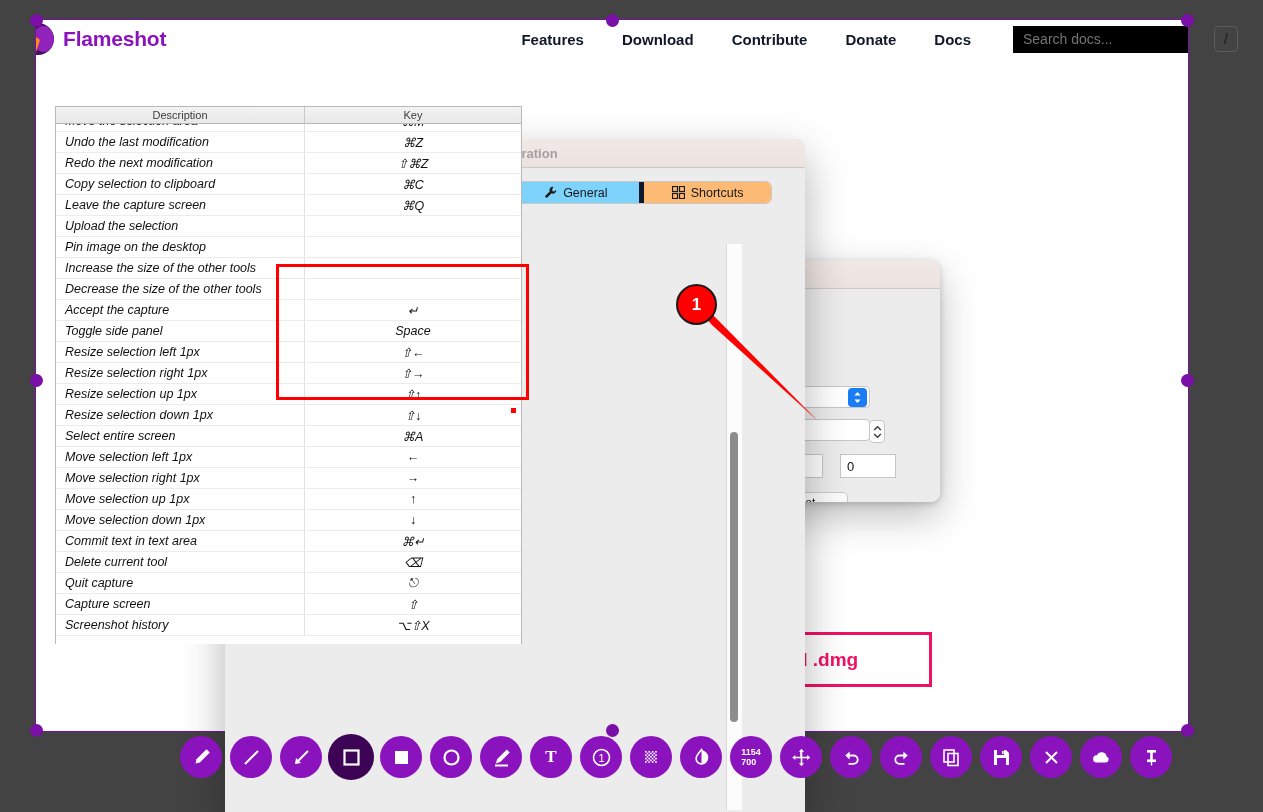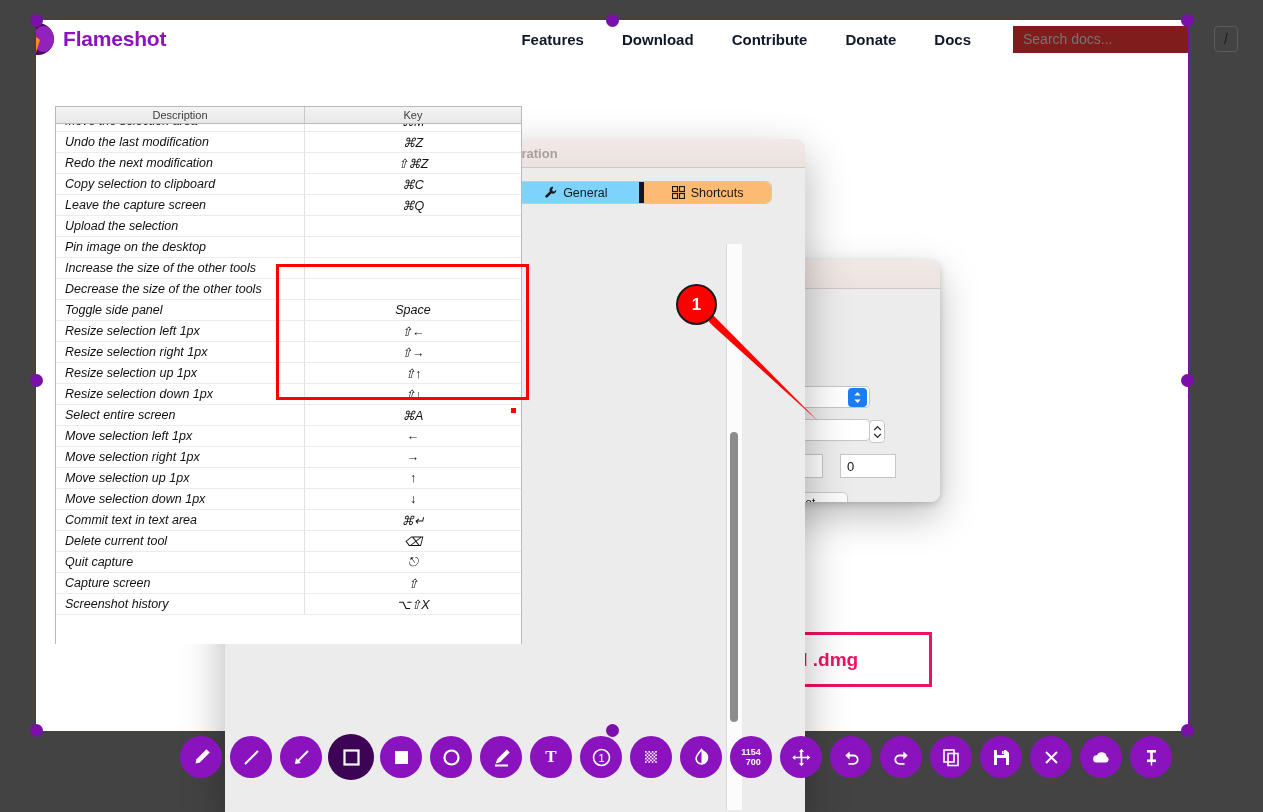--- a/index.html
+++ b/index.html
@@ -54,21 +54,21 @@
     font-size:21px; font-weight:bold; color:#8a13bd; letter-spacing:-0.2px;
   }
   .nav-links { display:flex; gap:38px; margin-left:auto; }
   .nav-link {
     font-size:15px; font-weight:bold; color:#0f172a; cursor:pointer;
     white-space:nowrap;
   }
   .search-wrap { margin-left:42px; margin-right:0; position:relative; }
   .search-input {
     width:250px; height:27px; border:none; outline:none;
-    background:#7f1d1d; color:#8a8f98; font-size:14px; padding:0 10px;
+    background:#000000; color:#8a8f98; font-size:14px; padding:0 10px;
     font-family:"Liberation Sans", sans-serif;
   }
   .slash-key {
     position:absolute; left:1214px; top:26px; width:24px; height:26px;
     border:1px solid #5c5c5c; border-radius:4px; color:#1b1b1b;
     font-size:14px; display:flex; align-items:center; justify-content:center;
   }
 
   
   .hero-title {
@@ -239,21 +239,21 @@
     display:flex; align-items:center; gap:8px; z-index:30;
   }
   .tbtn {
     width:42px; height:42px; border-radius:50%;
     background:#8a13bd; color:#ffffff;
     display:flex; align-items:center; justify-content:center;
     cursor:pointer; flex:0 0 auto;
   }
   .tbtn.sel { background:#3d0455; box-shadow:0 0 0 2px #3d0455; }
   .tbtn .lbl {
-    font-size:9px; font-weight:bold; line-height:10px; text-align:right;
+    font-size:9px; font-weight:bold; line-height:10px; text-align:left;
   }
 
   
   .handle {
     position:absolute; width:13px; height:13px; border-radius:50%;
     background:#7a10a8; z-index:25;
   }
 </style>
 </head>
 <body>
@@ -424,20 +424,24 @@
         <div class="cell-d">Pin image on the desktop</div>
         <div class="cell-k"></div>
       </div>
       <div class="row">
         <div class="cell-d">Increase the size of the other tools</div>
         <div class="cell-k"></div>
       </div>
       <div class="row">
         <div class="cell-d">Decrease the size of the other tools</div>
         <div class="cell-k"></div>
+      </div>
+      <div class="row">
+        <div class="cell-d">Accept the capture</div>
+        <div class="cell-k">↵</div>
       </div>
       <div class="row">
         <div class="cell-d">Toggle side panel</div>
         <div class="cell-k">Space</div>
       </div>
       <div class="row">
         <div class="cell-d">Resize selection left 1px</div>
         <div class="cell-k">⇧←</div>
       </div>
       <div class="row">

